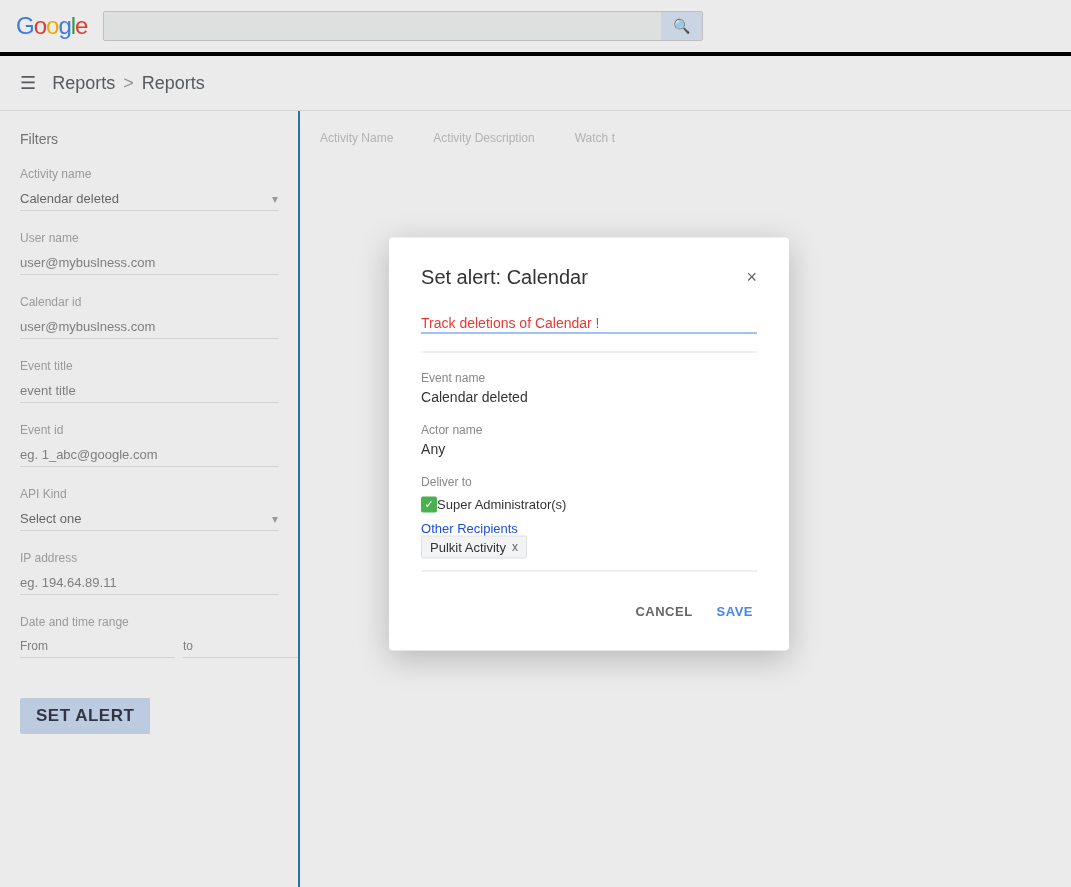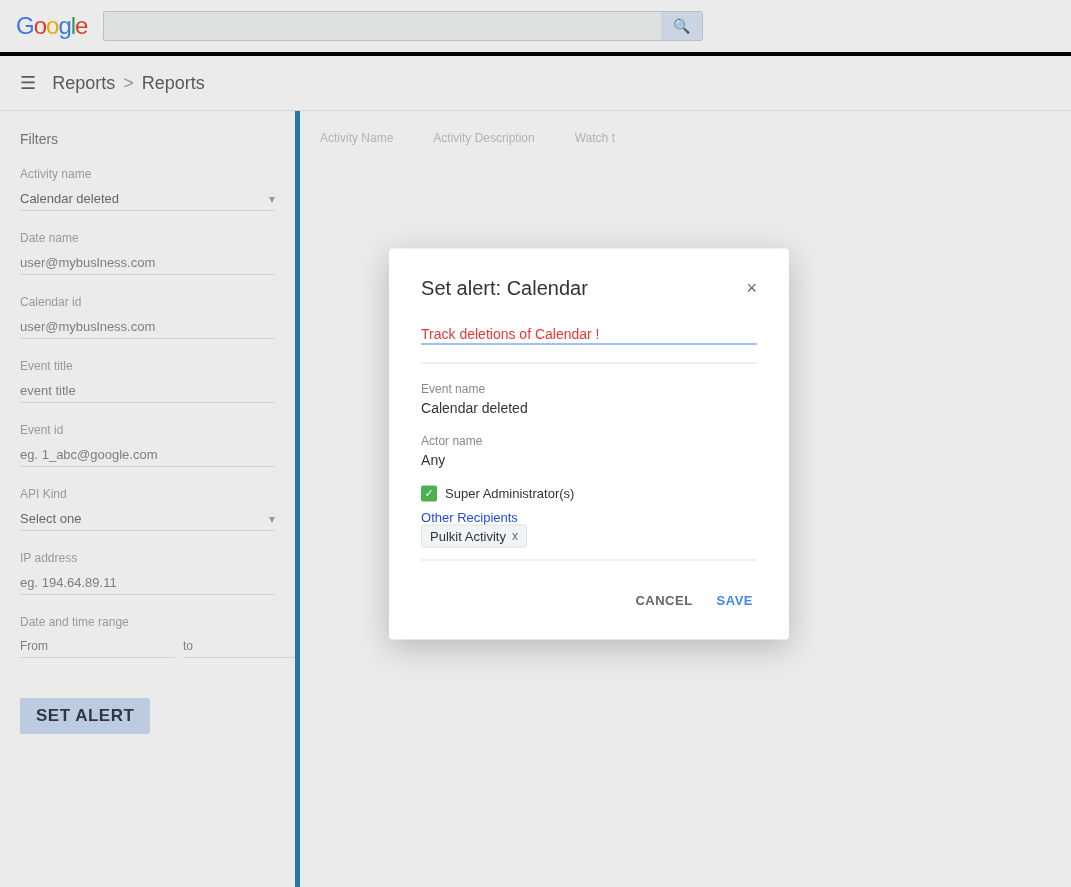--- a/index.html
+++ b/index.html
@@ -87,21 +87,21 @@
     
     .main {
       display: flex;
       height: calc(100vh - 110px);
     }
 
     
     .sidebar {
       width: 300px;
       padding: 20px;
-      border-right: 5px solid #0369a1;
+      border-right: 2px solid #0369a1;
       overflow-y: auto;
       background: #fff;
       opacity: 0.85;
     }
     .filters-title {
       font-size: 14px;
       color: #666;
       margin-bottom: 20px;
       font-weight: 500;
     }
@@ -259,21 +259,20 @@
     }
     .deliver-label {
       font-size: 12px;
       color: #888;
       margin-bottom: 8px;
       display: block;
     }
     .checkbox-row {
       display: flex;
       align-items: center;
-      gap: 8px;
       margin-bottom: 8px;
     }
     .checkbox-check {
       width: 16px;
       height: 16px;
       background: #4caf50;
       border-radius: 2px;
       display: flex;
       align-items: center;
       justify-content: center;
@@ -380,21 +379,21 @@
     <div class="filter-group">
       <span class="filter-label">Activity name</span>
       <div class="filter-select">
         <span class="filter-select-text">Calendar deleted</span>
         <span class="filter-select-arrow">▾</span>
       </div>
     </div>
 
     
     <div class="filter-group">
-      <span class="filter-label">Date name</span>
+      <span class="filter-label">User name</span>
       <input class="filter-input" type="text" placeholder="user@mybuslness.com" style="">
     </div>
 
     
     <div class="filter-group">
       <span class="filter-label">Calendar id</span>
       <input class="filter-input" type="text" placeholder="user@mybuslness.com" style="">
     </div>
 
     
@@ -463,20 +462,21 @@
     <span class="dialog-field-label">Event name</span>
     <span class="dialog-field-value">Calendar deleted</span>
   </div>
 
   <div class="dialog-field">
     <span class="dialog-field-label">Actor name</span>
     <span class="dialog-field-value">Any</span>
   </div>
 
   <div class="deliver-section">
+    <span class="deliver-label">Deliver to</span>
     <div class="checkbox-row">
       <div class="checkbox-check"></div>
       <span class="checkbox-label">Super Administrator(s)</span>
     </div>
     <span class="other-recipients-label">Other Recipients</span>
     <div>
       <span class="recipient-chip">
         <span>Pulkit Activity</span>
         <span class="chip-remove">x</span>
       </span>

